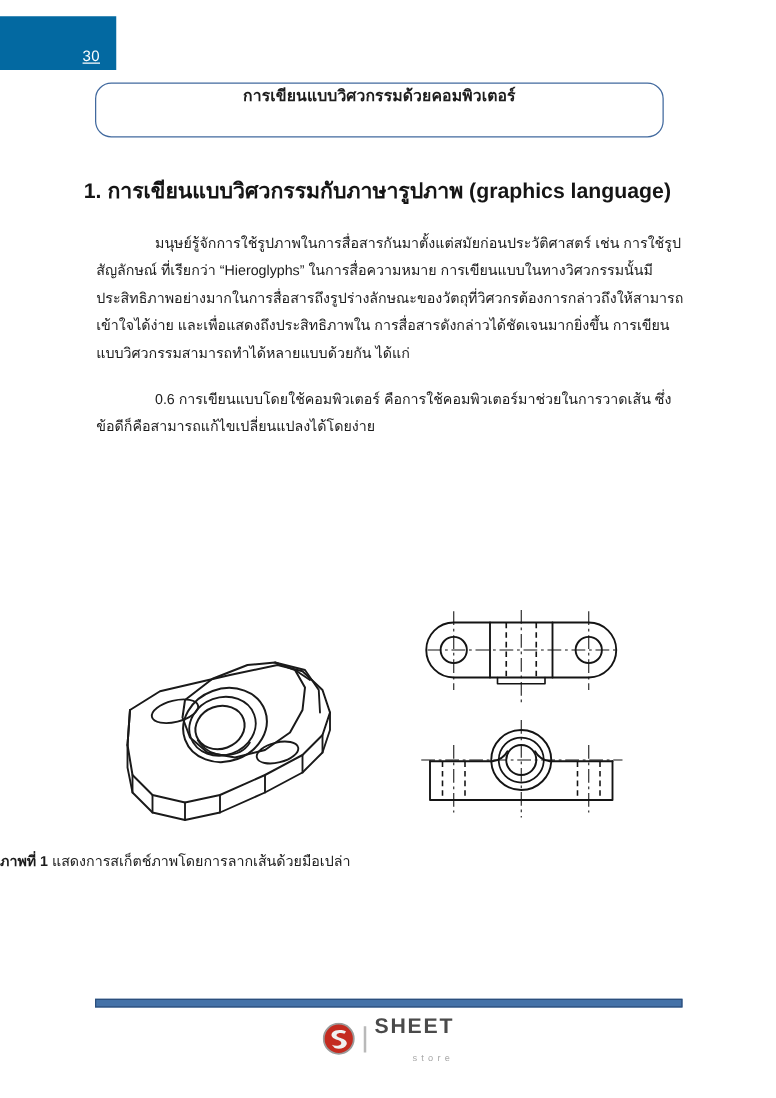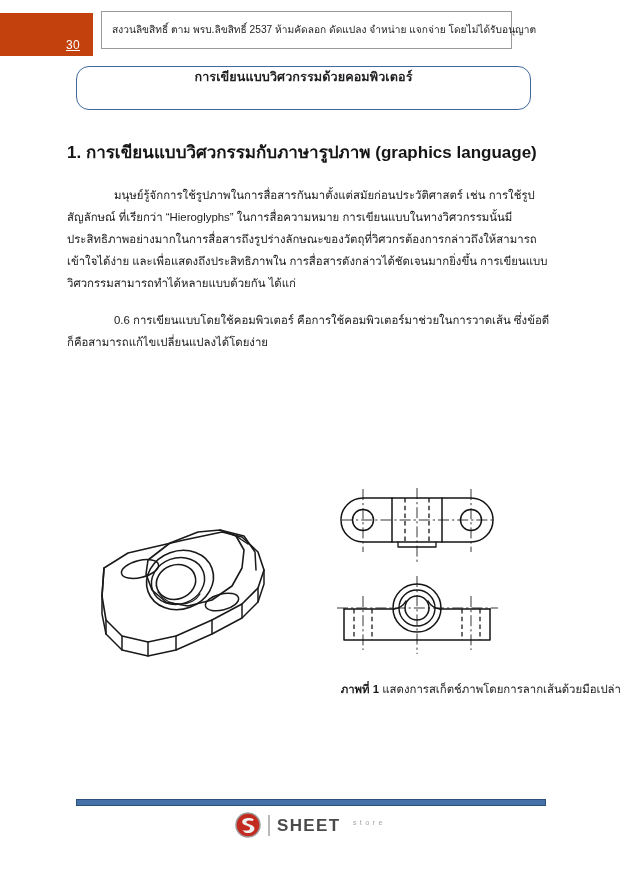--- a/index.html
+++ b/index.html
@@ -20,21 +20,21 @@
     overflow: hidden;
   }
 
   
   .page-number-block {
     position: absolute;
     left: 0;
     top: 13px;
     width: 93px;
     height: 43px;
-    background: #c2410c;
+    background: #0369a1;
     color: #ffffff;
     font-size: 12px;
     display: flex;
     align-items: flex-end;
     justify-content: flex-end;
     padding: 0 13px 4px 0;
     box-sizing: border-box;
     letter-spacing: 0.3px;
     text-decoration: underline;
   }
@@ -94,20 +94,21 @@
   }
   .para {
     font-size: 11.4px;
     color: #1b1b1b;
     margin: 0 0 4px 0;
     line-height: 1.95;
     text-align: left;
   }
   .para.indent {
     text-indent: 47px;
+    margin-left: 10px;
   }
   .para.gap-top {
     margin-top: 14px;
   }
 
   
   .figure-area {
     position: absolute;
     left: 0;
     top: 486px;
@@ -122,21 +123,21 @@
   .ortho-drawing {
     position: absolute;
     left: 332px;
     top: -2px;
   }
   .figure-caption {
     position: absolute;
     left: 0;
     top: 680px;
     width: 621px;
-    text-align: right;
+    text-align: left;
     font-size: 11.4px;
     color: #1b1b1b;
   }
   .figure-caption .cap-label {
     font-weight: bold;
   }
 
   
   .footer-rule {
     position: absolute;
@@ -163,21 +164,21 @@
     height: 26px;
     flex: 0 0 auto;
   }
   .logo-divider {
     width: 2px;
     height: 21px;
     background: #b9b9b9;
   }
   .logo-words {
     display: flex;
-    flex-direction: row;
+    flex-direction: column;
     line-height: 1;
     gap: 12px;
   }
   .logo-sheet {
     font-size: 17px;
     font-weight: bold;
     color: #4a4a4a;
     letter-spacing: 1.4px;
   }
   .logo-store {
@@ -190,23 +191,20 @@
 </style>
 </head>
 <body>
 
 <div class="page">
 
   <div class="page-number-block">
     <span>30</span>
   </div>
 
-  <div class="copyright-box">
-    <span class="copyright-text">สงวนลิขสิทธิ์ ตาม พรบ.ลิขสิทธิ์ 2537 ห้ามคัดลอก ดัดแปลง จำหน่าย แจกจ่าย โดยไม่ได้รับอนุญาต</span>
-  </div>
 
   <div class="title-box">
     <span class="title-text">การเขียนแบบวิศวกรรมด้วยคอมพิวเตอร์</span>
   </div>
 
   <div class="body-area">
     <p class="heading">1. การเขียนแบบวิศวกรรมกับภาษารูปภาพ (graphics language)</p>
     <p class="para indent">มนุษย์รู้จักการใช้รูปภาพในการสื่อสารกันมาตั้งแต่สมัยก่อนประวัติศาสตร์ เช่น การใช้รูปสัญลักษณ์ ที่เรียกว่า  “Hieroglyphs” ในการสื่อความหมาย การเขียนแบบในทางวิศวกรรมนั้นมีประสิทธิภาพอย่างมากในการสื่อสารถึงรูปร่างลักษณะของวัตถุที่วิศวกรต้องการกล่าวถึงให้สามารถเข้าใจได้ง่าย และเพื่อแสดงถึงประสิทธิภาพใน การสื่อสารดังกล่าวได้ชัดเจนมากยิ่งขึ้น การเขียนแบบวิศวกรรมสามารถทำได้หลายแบบด้วยกัน ได้แก่</p>
     <p class="para indent gap-top">0.6 การเขียนแบบโดยใช้คอมพิวเตอร์ คือการใช้คอมพิวเตอร์มาช่วยในการวาดเส้น ซึ่งข้อดีก็คือสามารถแก้ไขเปลี่ยนแปลงได้โดยง่าย</p>
   </div>

